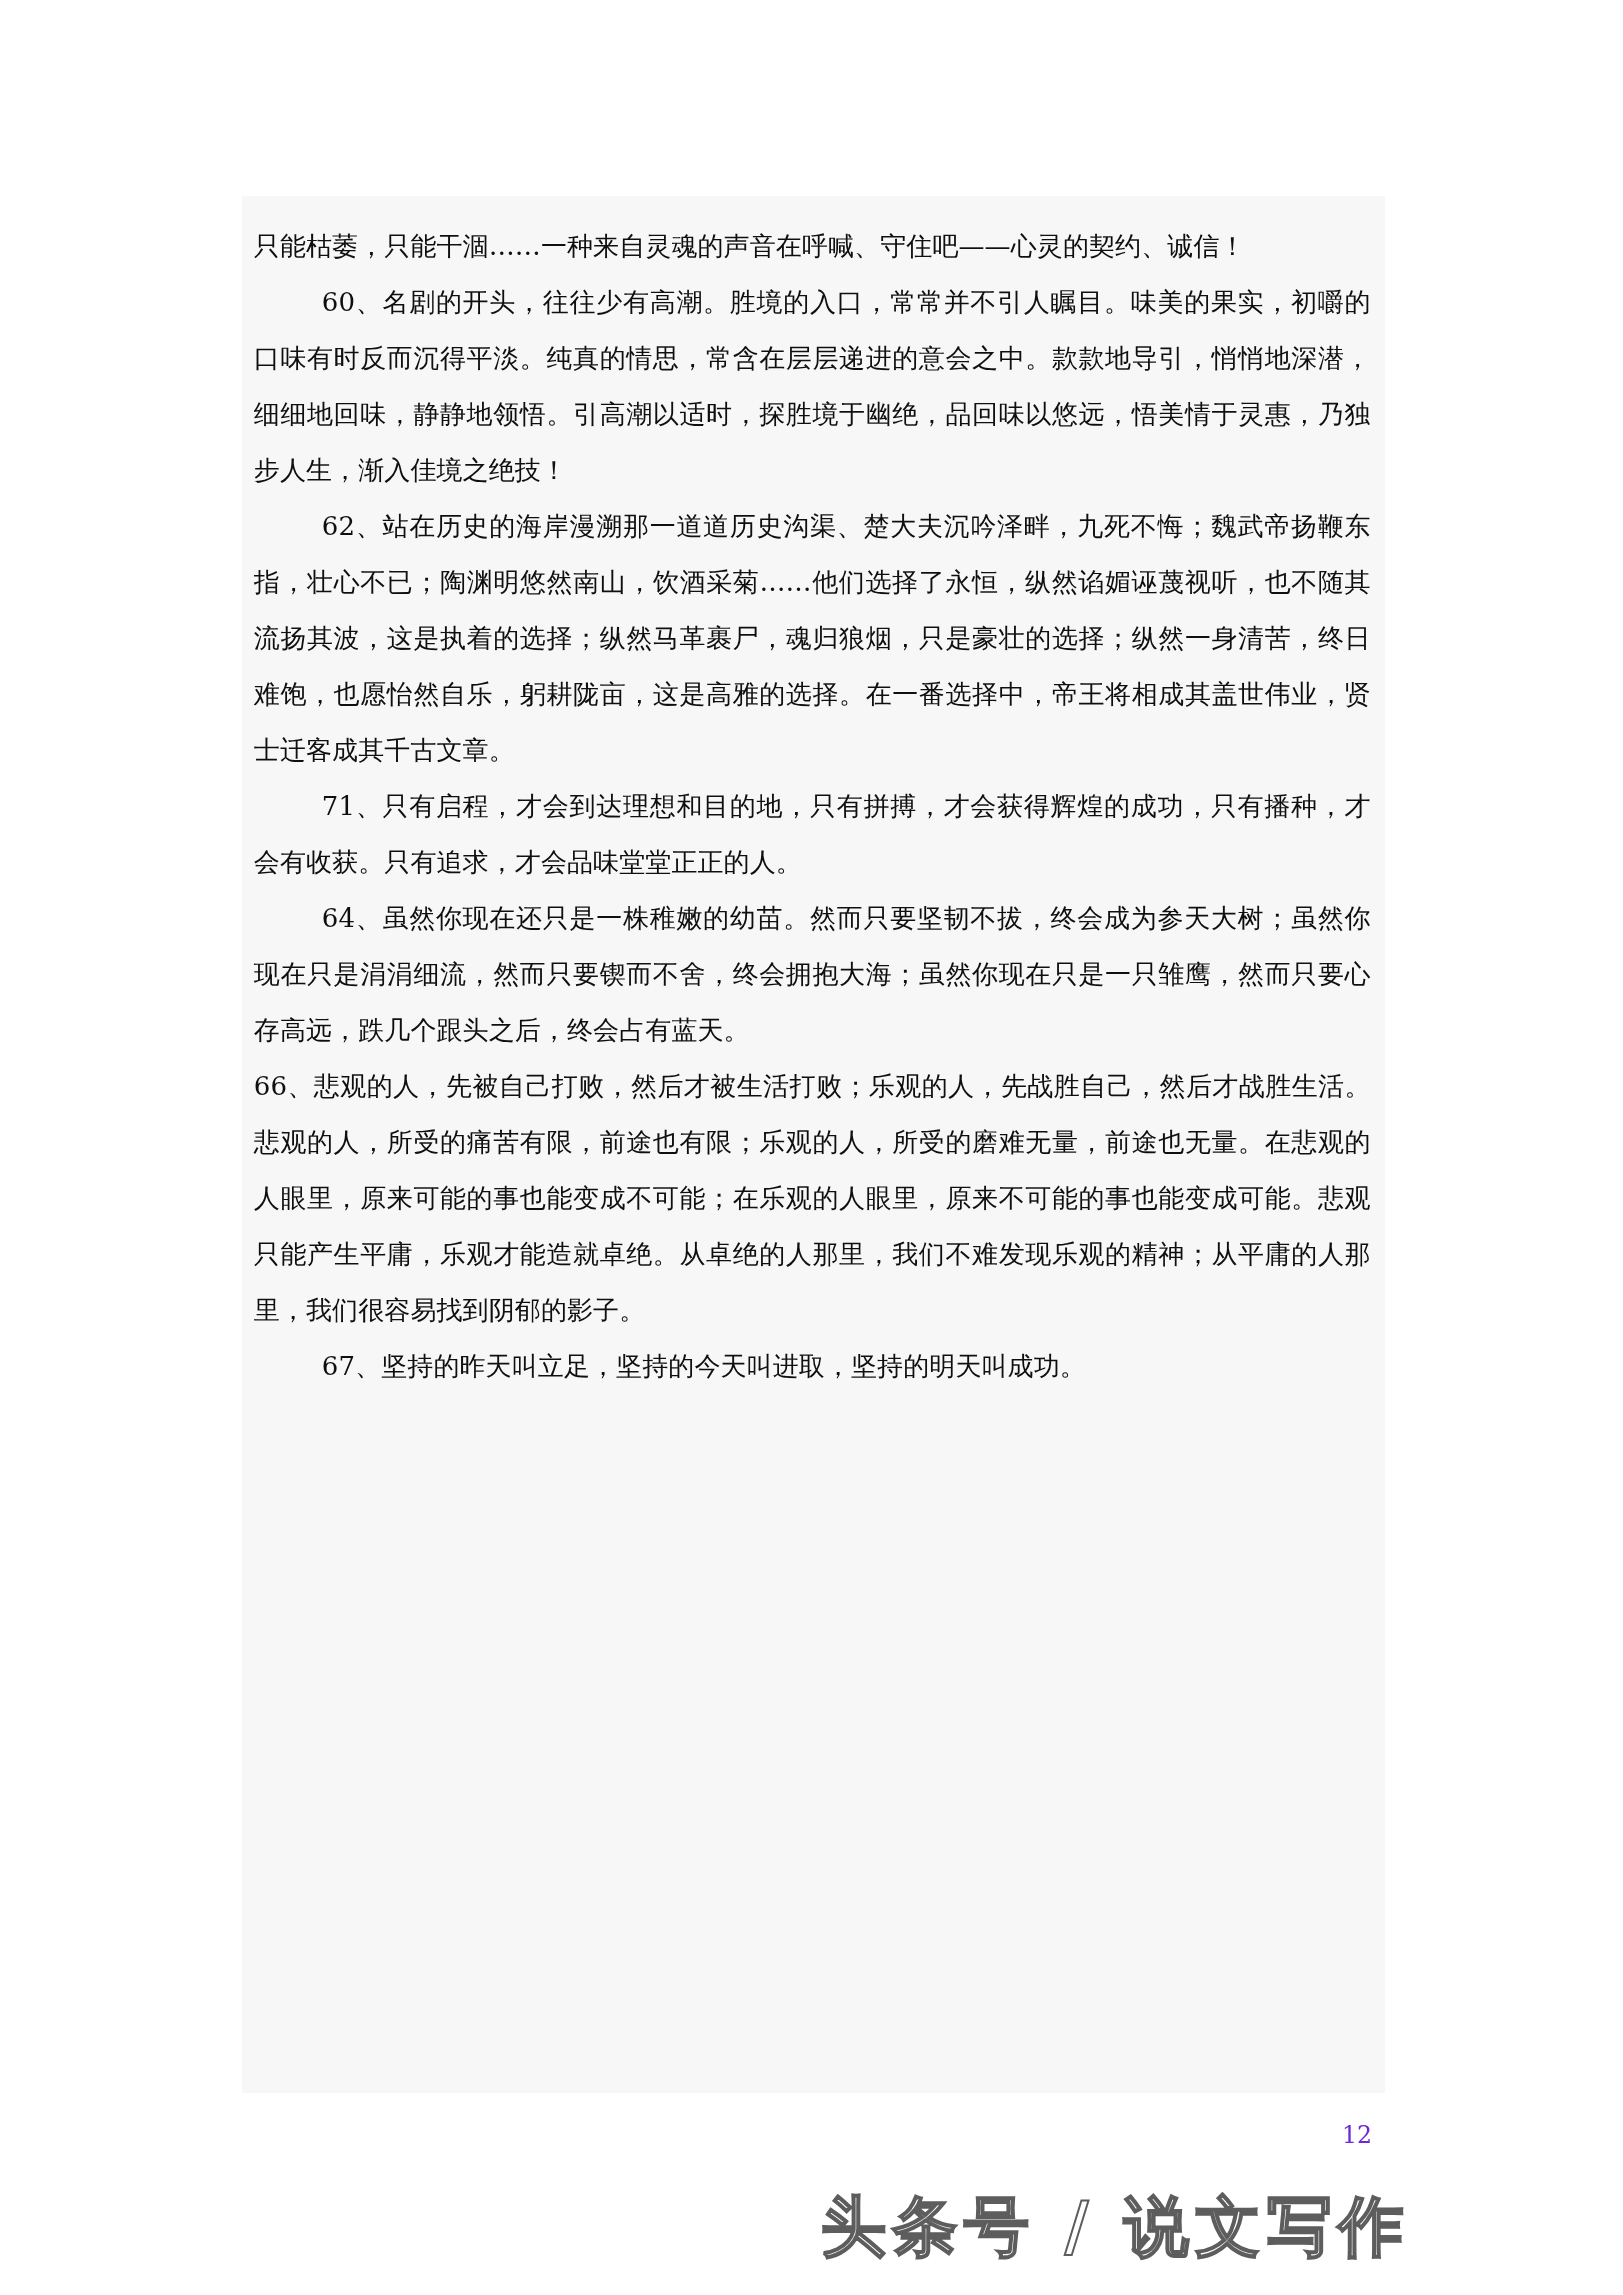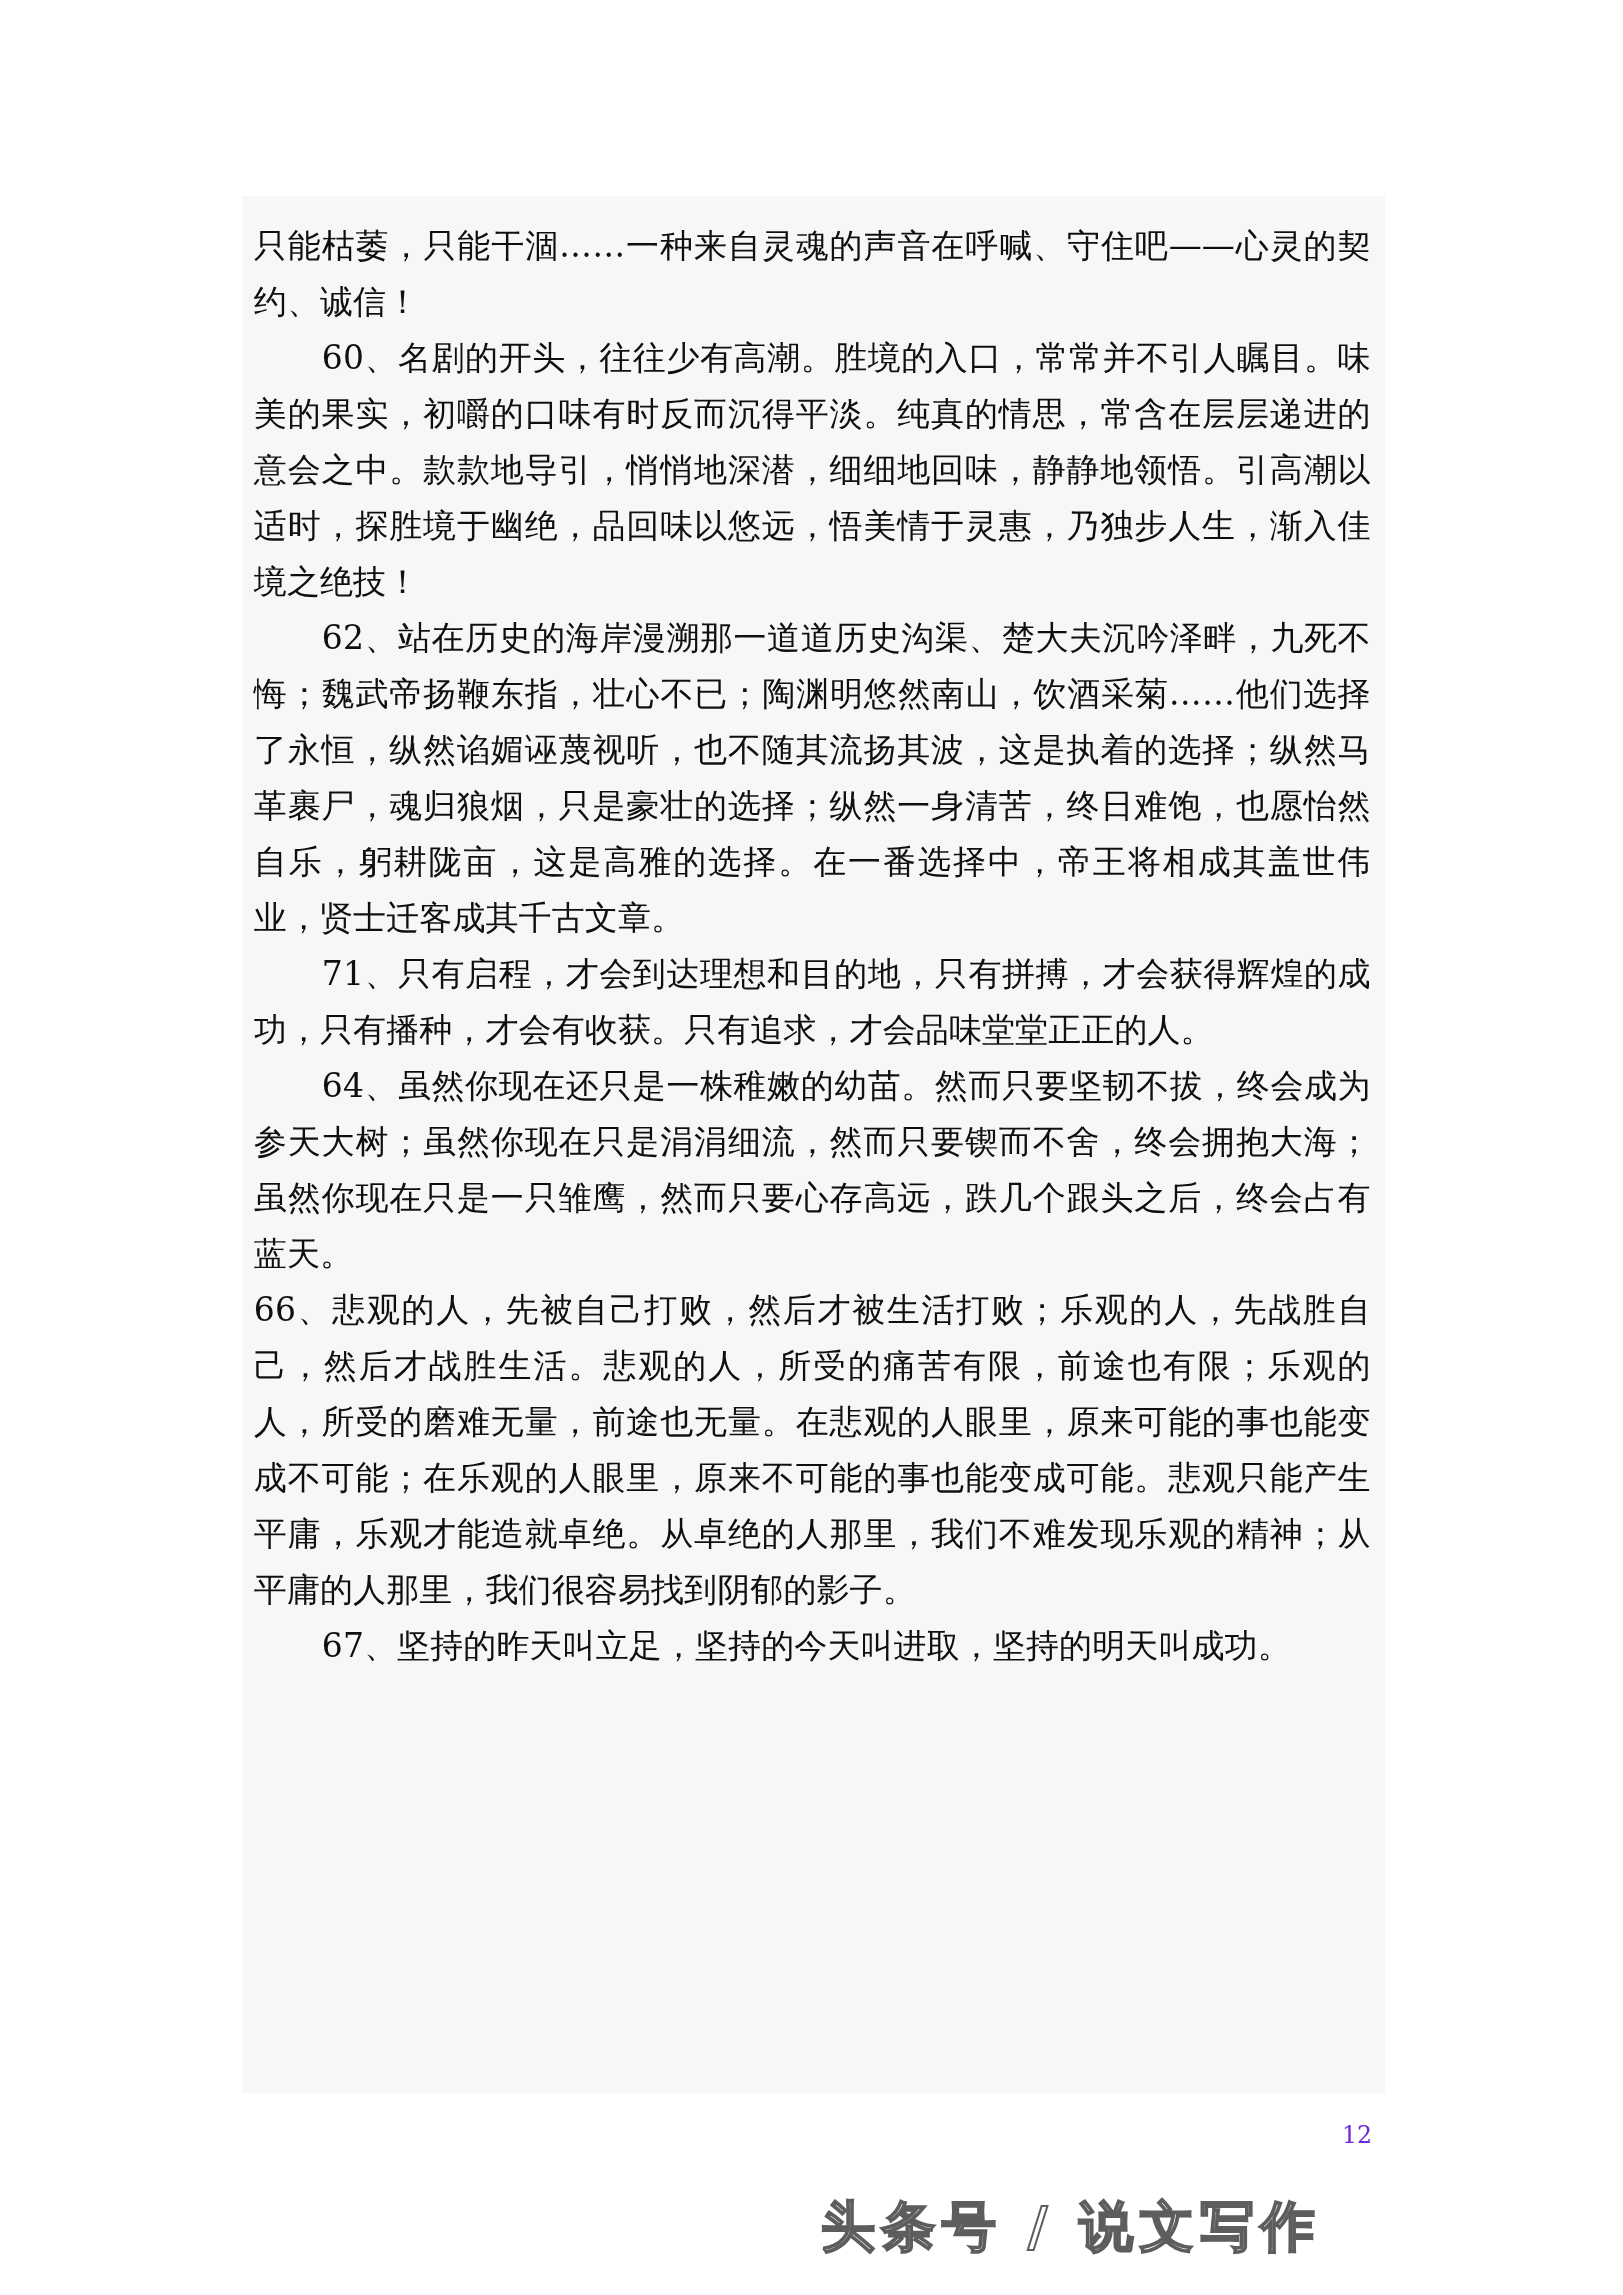--- a/index.html
+++ b/index.html
@@ -41,21 +41,21 @@
     left: 0px;
     top: 0px;
     width: 1143px;
     box-sizing: border-box;
     padding: 0 14.4px 0 11.8px;
   }
 
   p.para {
     margin: 0;
     font-family: "DejaVu Serif", "Liberation Serif", serif;
-    font-size: 33px;
+    font-size: 26px;
     line-height: 56px;
     color: #100f0f;
     text-align: justify;
     text-justify: inter-ideograph;
     letter-spacing: 0.1px;
     font-weight: 500;
     -webkit-font-smoothing: none;
   }
 
   p.indent { text-indent: 68px; }
@@ -85,21 +85,21 @@
     top: 2171px;
     width: 792px;
     height: 111px;
     display: flex;
     align-items: center;
     justify-content: flex-start;
     pointer-events: none;
   }
   #watermark .wm-text {
     font-family: "DejaVu Sans", "Liberation Sans", sans-serif;
-    font-size: 54px;
+    font-size: 65px;
     font-weight: 700;
     letter-spacing: 6.5px;
     color: transparent;
     -webkit-text-stroke: 2px #5d5d5d;
     text-shadow:
        2px 2px 0 rgba(255,255,255,0.95),
       -0.7px -0.7px 0 rgba(255,255,255,0.75);
     white-space: nowrap;
     line-height: 1;
   }

